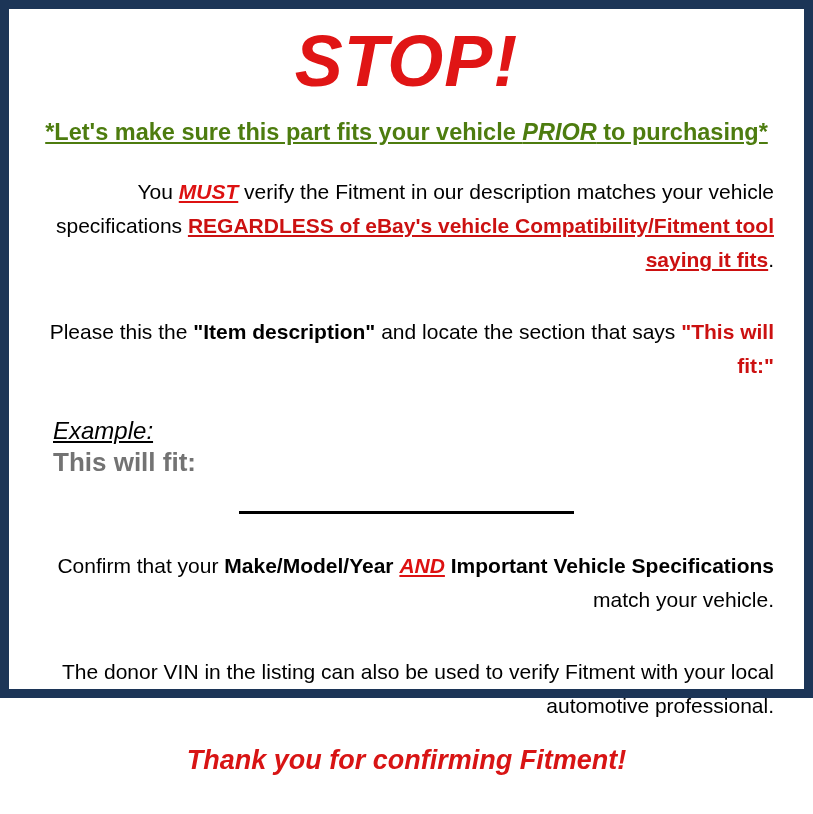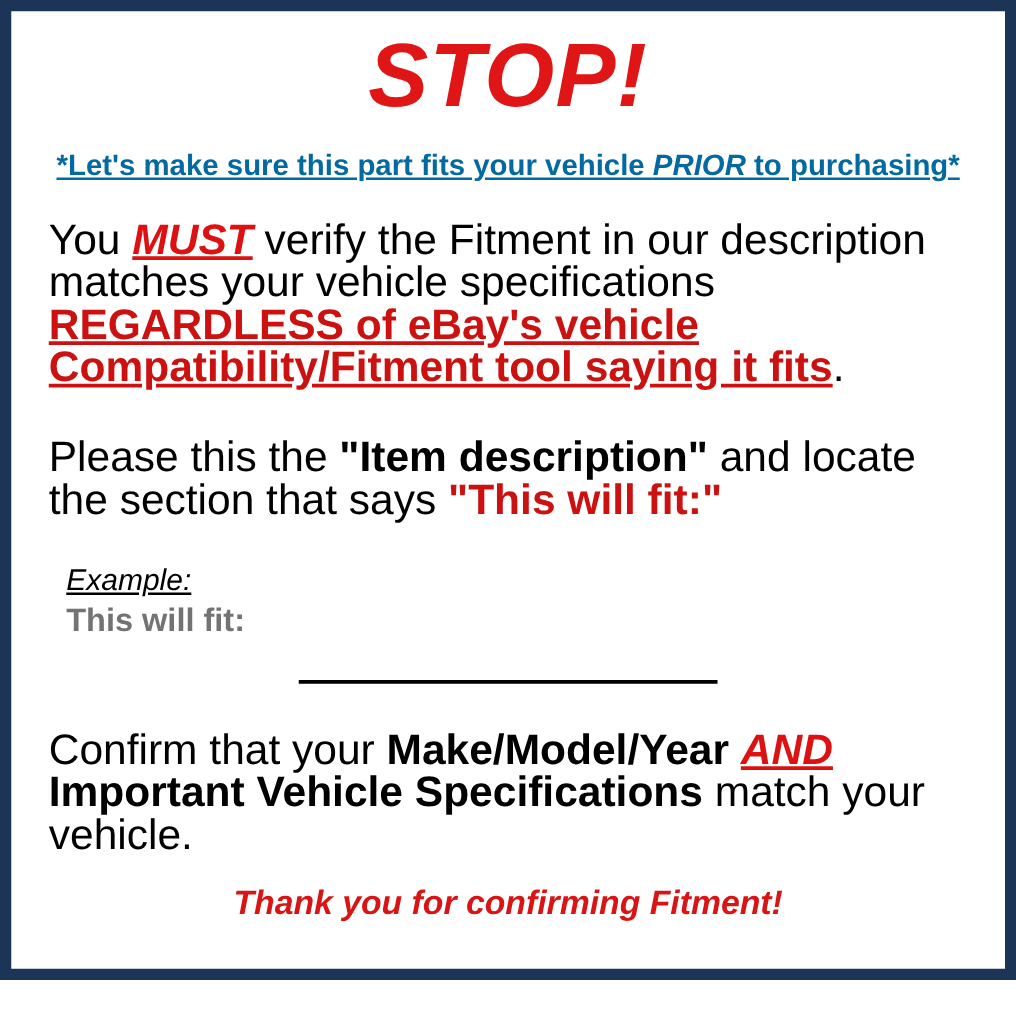--- a/index.html
+++ b/index.html
@@ -10,21 +10,21 @@
   body {
     width: 813px;
     height: 814px;
     overflow: hidden;
     font-family: "Liberation Sans", sans-serif;
   }
 
   .notice-card {
     box-sizing: border-box;
     width: 813px;
-    height: 784px;
+    height: 698px;
     background: #ffffff;
     border: 9px solid #1c3557;
     padding: 6px 30px 0 30px;
     display: block;
   }
 
   .stop-title {
     margin: 0;
     padding: 4px 0 0 0;
     text-align: center;
@@ -33,34 +33,34 @@
     font-style: italic;
     font-size: 72px;
     line-height: 84px;
     letter-spacing: 1px;
     font-family: "Liberation Sans", sans-serif;
   }
 
   .lead-line {
     margin: 14px 0 0 0;
     text-align: center;
-    color: #0369a1;
+    color: #4d7c0f;
     font-weight: bold;
     font-size: 23.5px;
     line-height: 30px;
     text-decoration: underline;
     white-space: nowrap;
   }
   .lead-line .ital { font-style: italic; }
 
   .para {
     margin: 0;
-    text-align: left;
+    text-align: right;
     color: #000000;
-    font-size: 34px;
+    font-size: 21px;
     line-height: 34px;
     font-family: "Liberation Sans", sans-serif;
   }
 
   .para-must { margin-top: 28px; }
   .para-view { margin-top: 38px; }
   .para-confirm { margin-top: 28px; }
   .para-vin { margin-top: 38px; }
 
   .red-bi-u {
@@ -153,16 +153,17 @@
   </div>
 
   <div class="divider-wrap">
     <span class="divider"></span>
   </div>
 
   <div class="para para-confirm">
     <span>Confirm that your </span><span class="blk-b">Make/Model/Year</span><span> </span><span class="red-bi-u">AND</span><span> </span><span class="blk-b">Important Vehicle Specifications</span><span> match your vehicle.</span>
   </div>
 
+  <div class="para para-vin">The donor VIN in the listing can also be used to verify Fitment with your local automotive professional.</div>
 
   <div class="thanks-line">Thank you for confirming Fitment!</div>
 
 </div>
 
 </body></html>

